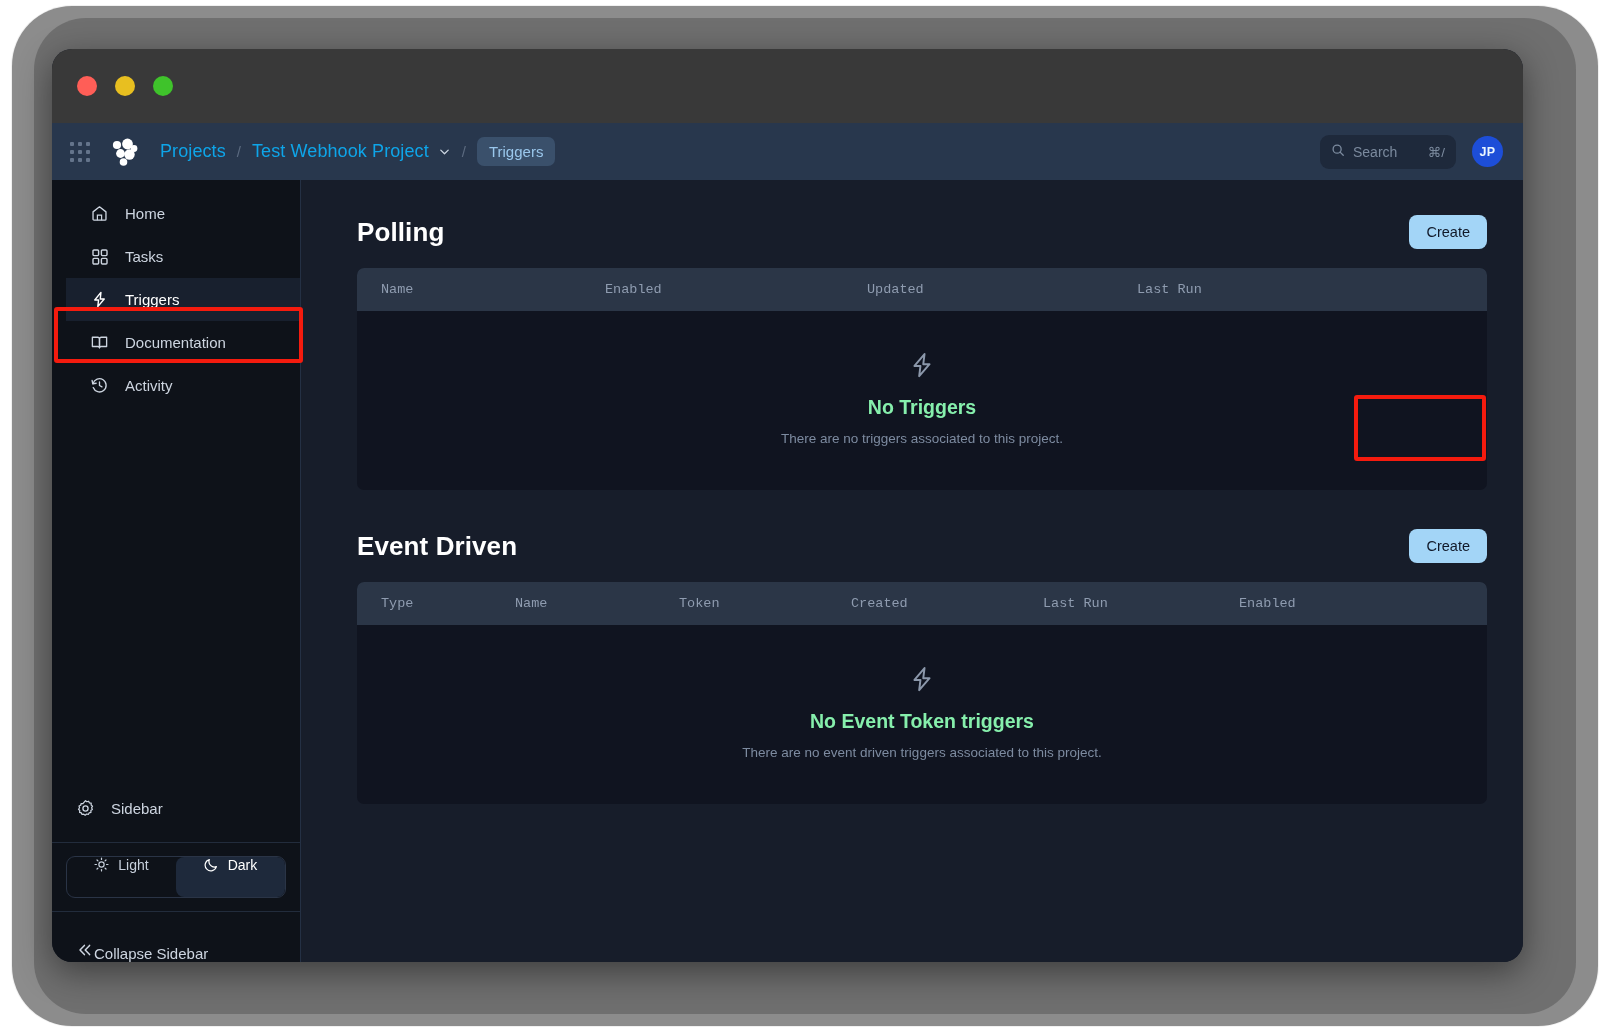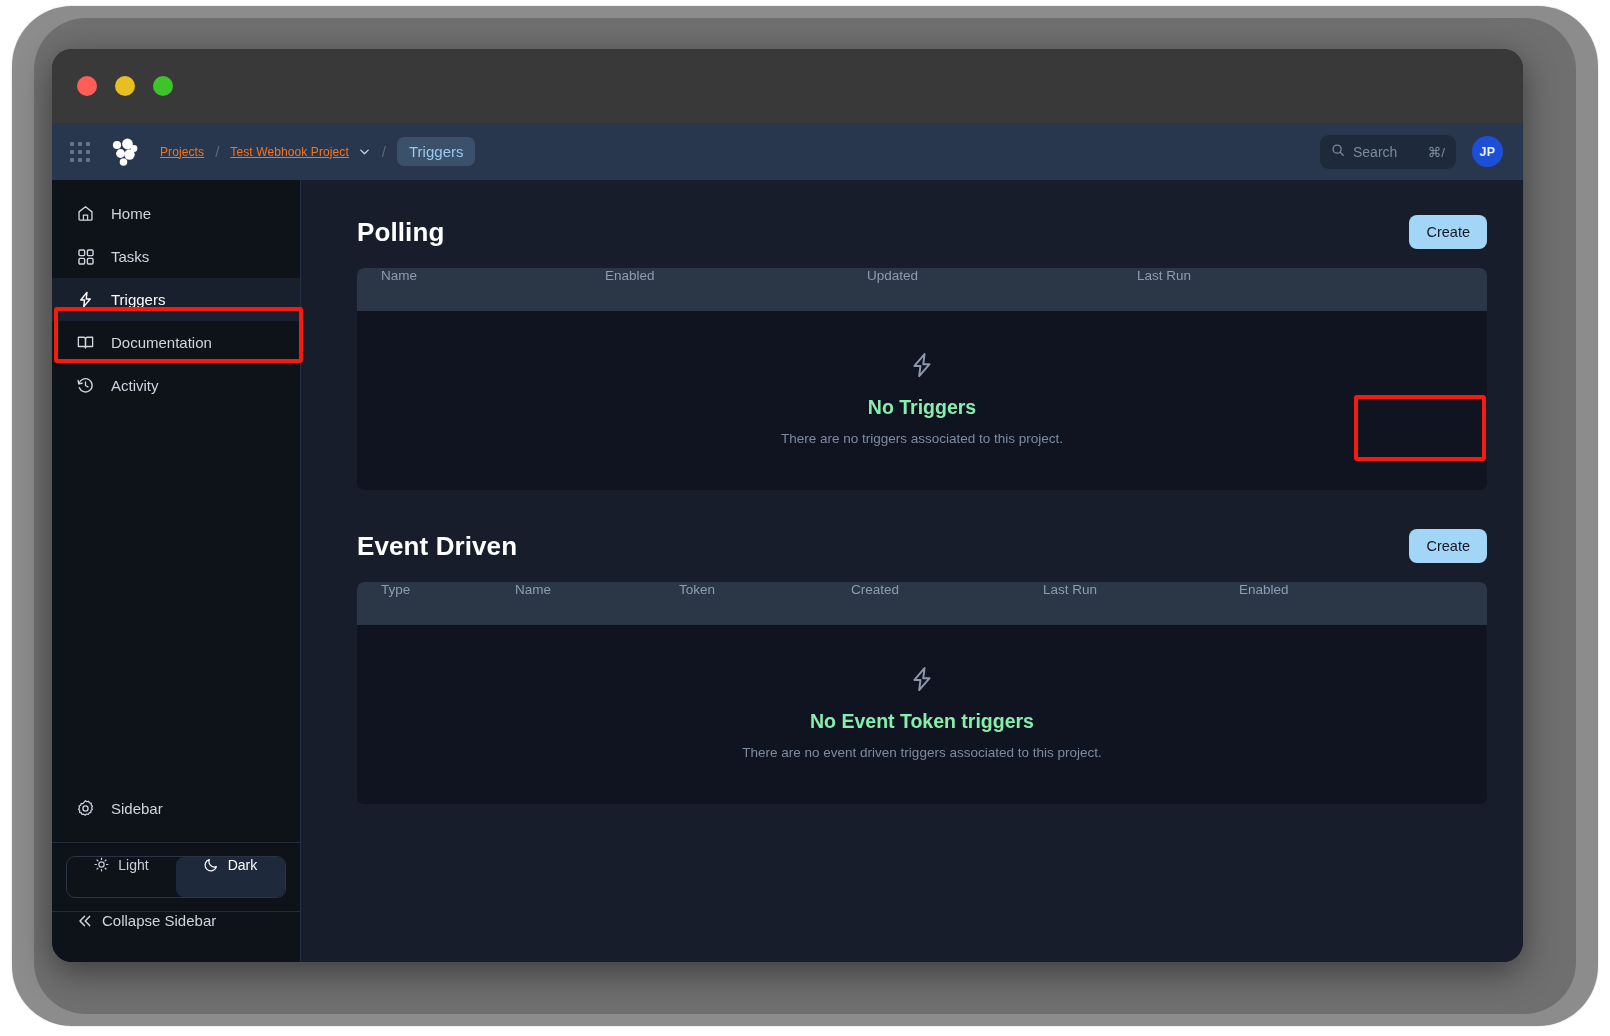--- a/index.html
+++ b/index.html
@@ -83,25 +83,24 @@
   }
   #grid-dots i {
     width: 4px; height: 4px;
     background: #64748b;
     border-radius: 1px;
     display: block;
   }
   #brand-logo { margin-right: 22px; display: flex; align-items: center; }
 
   .crumb {
-    color: #f97316;
-    font-size: 12px;
+    color: #0ea5e9;
+    font-size: 18px;
     letter-spacing: .1px;
     white-space: nowrap;
-    text-decoration: underline;
   }
   .crumb-sep {
     color: #5c6b80;
     font-size: 15px;
     margin: 0 11px;
   }
   #crumb-chevron {
     margin-left: 9px;
     display: inline-flex;
     align-items: center;
@@ -164,21 +163,21 @@
   
   #sidebar {
     width: 249px;
     background: #0e1219;
     border-right: 1px solid #243044;
     display: flex;
     flex-direction: column;
     box-sizing: border-box;
     position: relative;
   }
-  #nav-top { padding-top: 12px; }
+  #nav-top { padding-top: 12px; padding-left: 14px; }
   .nav-item {
     display: flex;
     align-items: center;
     height: 43px;
     padding-left: 24px;
     gap: 16px;
     color: #cdd5e0;
     font-size: 15px;
     cursor: pointer;
     box-sizing: border-box;
@@ -212,22 +211,22 @@
     cursor: pointer;
   }
   .theme-opt.selected {
     background: #1e293b;
     border-radius: 8px;
     color: #ffffff;
   }
 
   #collapse-item {
     display: flex;
-    align-items: flex-start;
-    gap: 8px;
+    align-items: flex-end;
+    gap: 0;
     padding-left: 24px;
     height: 50px;
     color: #cdd5e0;
     font-size: 15px;
     cursor: pointer;
   }
 
   
   .redbox {
     position: absolute;
@@ -278,21 +277,22 @@
   .table-card {
     margin-top: 10px;
     border-radius: 7px;
     overflow: hidden;
     background: #101420;
   }
   .table-head {
     background: #2b3647;
     display: flex;
     height: 43px;
-    align-items: flex-start;
+    align-items: center;
+    font-family: Liberation Mono, monospace;
   }
   .th {
     color: #8f9cb0;
     font-size: 13.5px;
     box-sizing: border-box;
     padding-left: 2px;
   }
   .empty-state {
     padding: 40px 0 44px 0;
     text-align: center;

